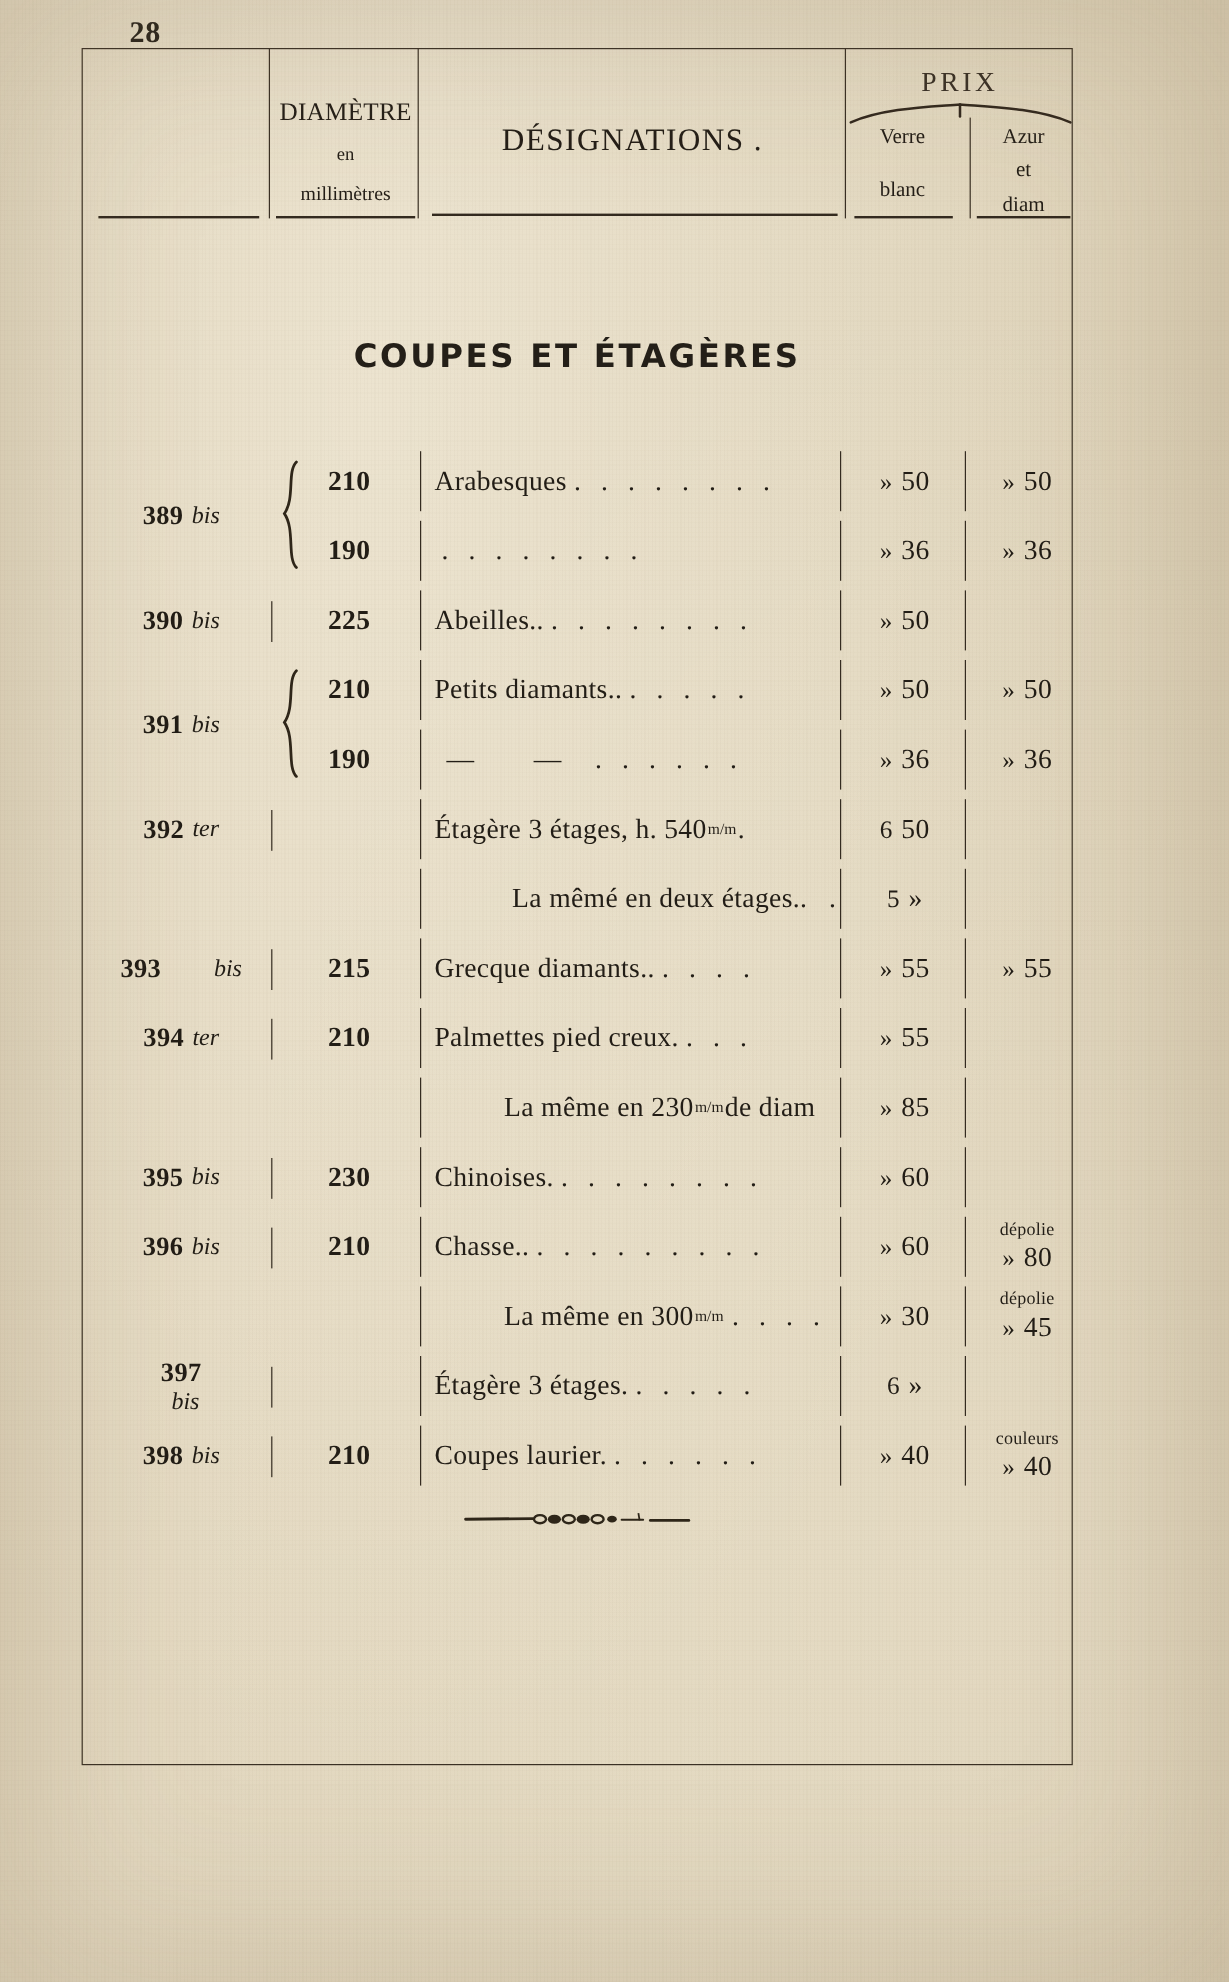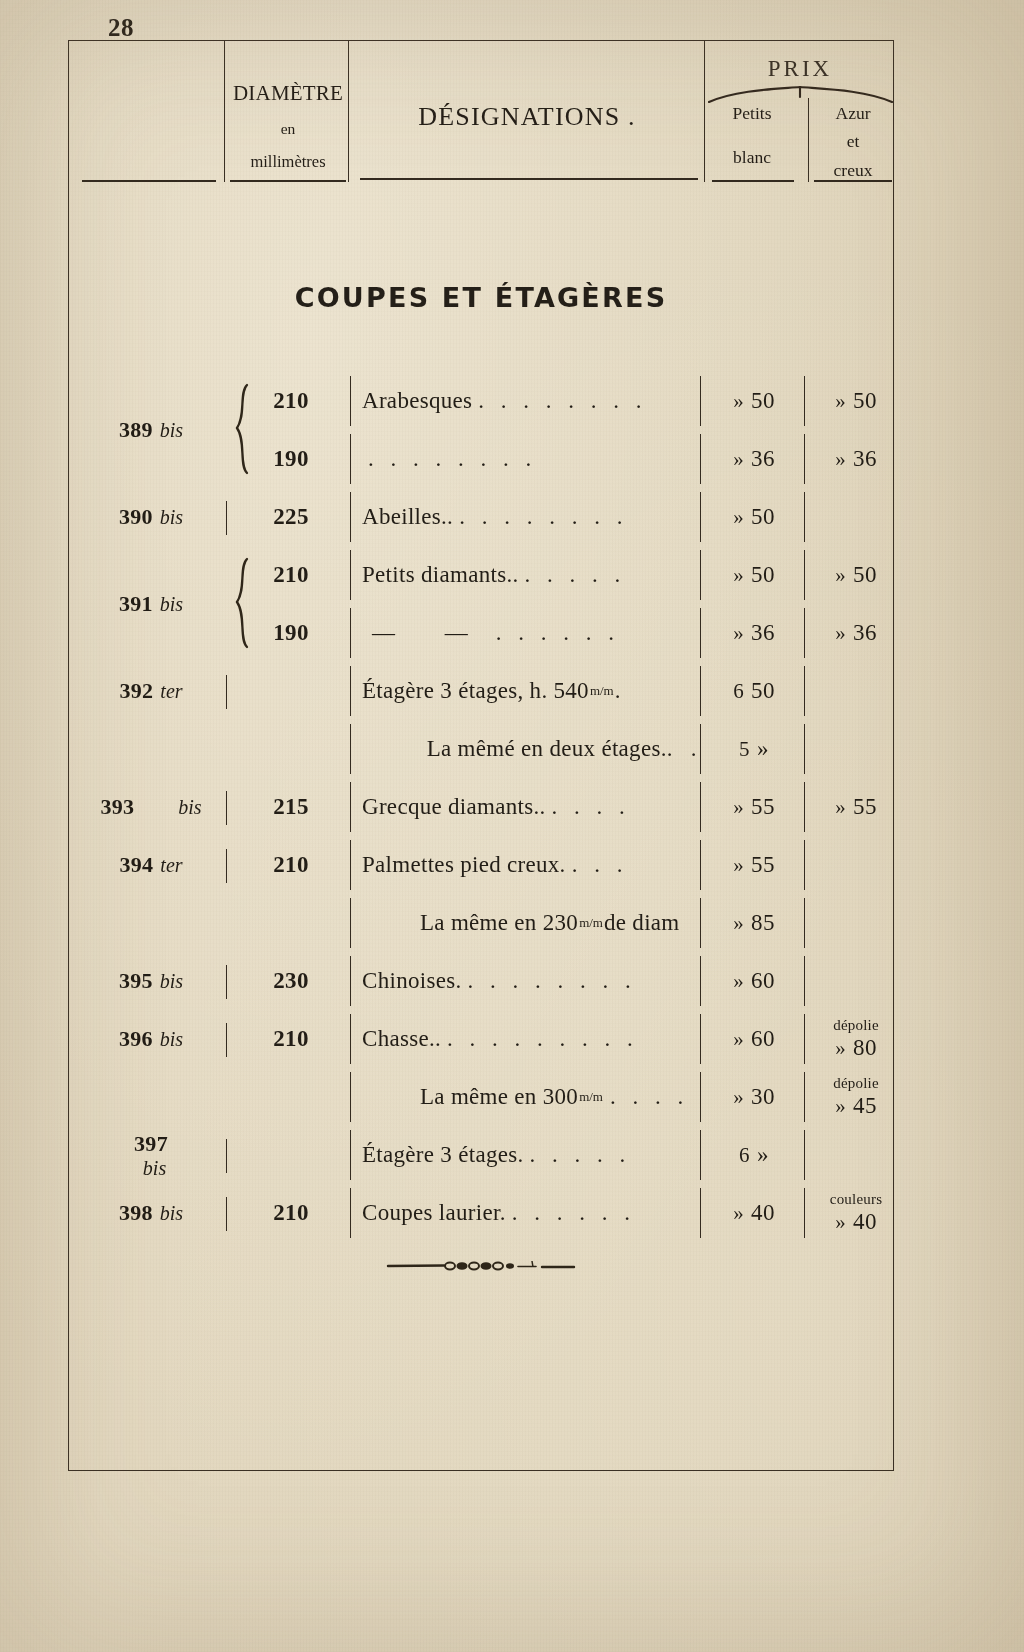--- a/index.html
+++ b/index.html
@@ -280,28 +280,28 @@
     <div class="hcell h-desig">DÉSIGNATIONS .</div>
 
     <div class="hcell h-prix">PRIX</div>
 
     <svg class="brace-svg" width="190" height="22" viewBox="0 0 190 22">
       <path d="M3 18 C 30 6, 70 5, 94 3 C 118 5, 158 6, 186 18" fill="none" stroke="#33291e" stroke-width="2.1" stroke-linecap="round"></path>
       <path d="M94 3 L 94 13" fill="none" stroke="#33291e" stroke-width="2.1" stroke-linecap="round"></path>
     </svg>
 
     <div class="hcell h-verre">
-      <div class="l1">Petits</div>
+      <div class="l1">Verre</div>
       <div class="l2">blanc</div>
     </div>
 
     <div class="hcell h-azur">
       <div class="l1">Azur</div>
       <div class="l2">et</div>
-      <div class="l3">creux</div>
+      <div class="l3">diam</div>
     </div>
   </div>
 
   <div class="hrule" style="left:82px;  top:180px; width:134px;"></div>
   <div class="hrule" style="left:230px; top:180px; width:116px;"></div>
   <div class="hrule" style="left:360px; top:178px; width:338px;"></div>
   <div class="hrule" style="left:712px; top:180px; width:82px;"></div>
   <div class="hrule" style="left:814px; top:180px; width:78px;"></div>
 
   <div class="section-title">COUPES ET ÉTAGÈRES</div>

